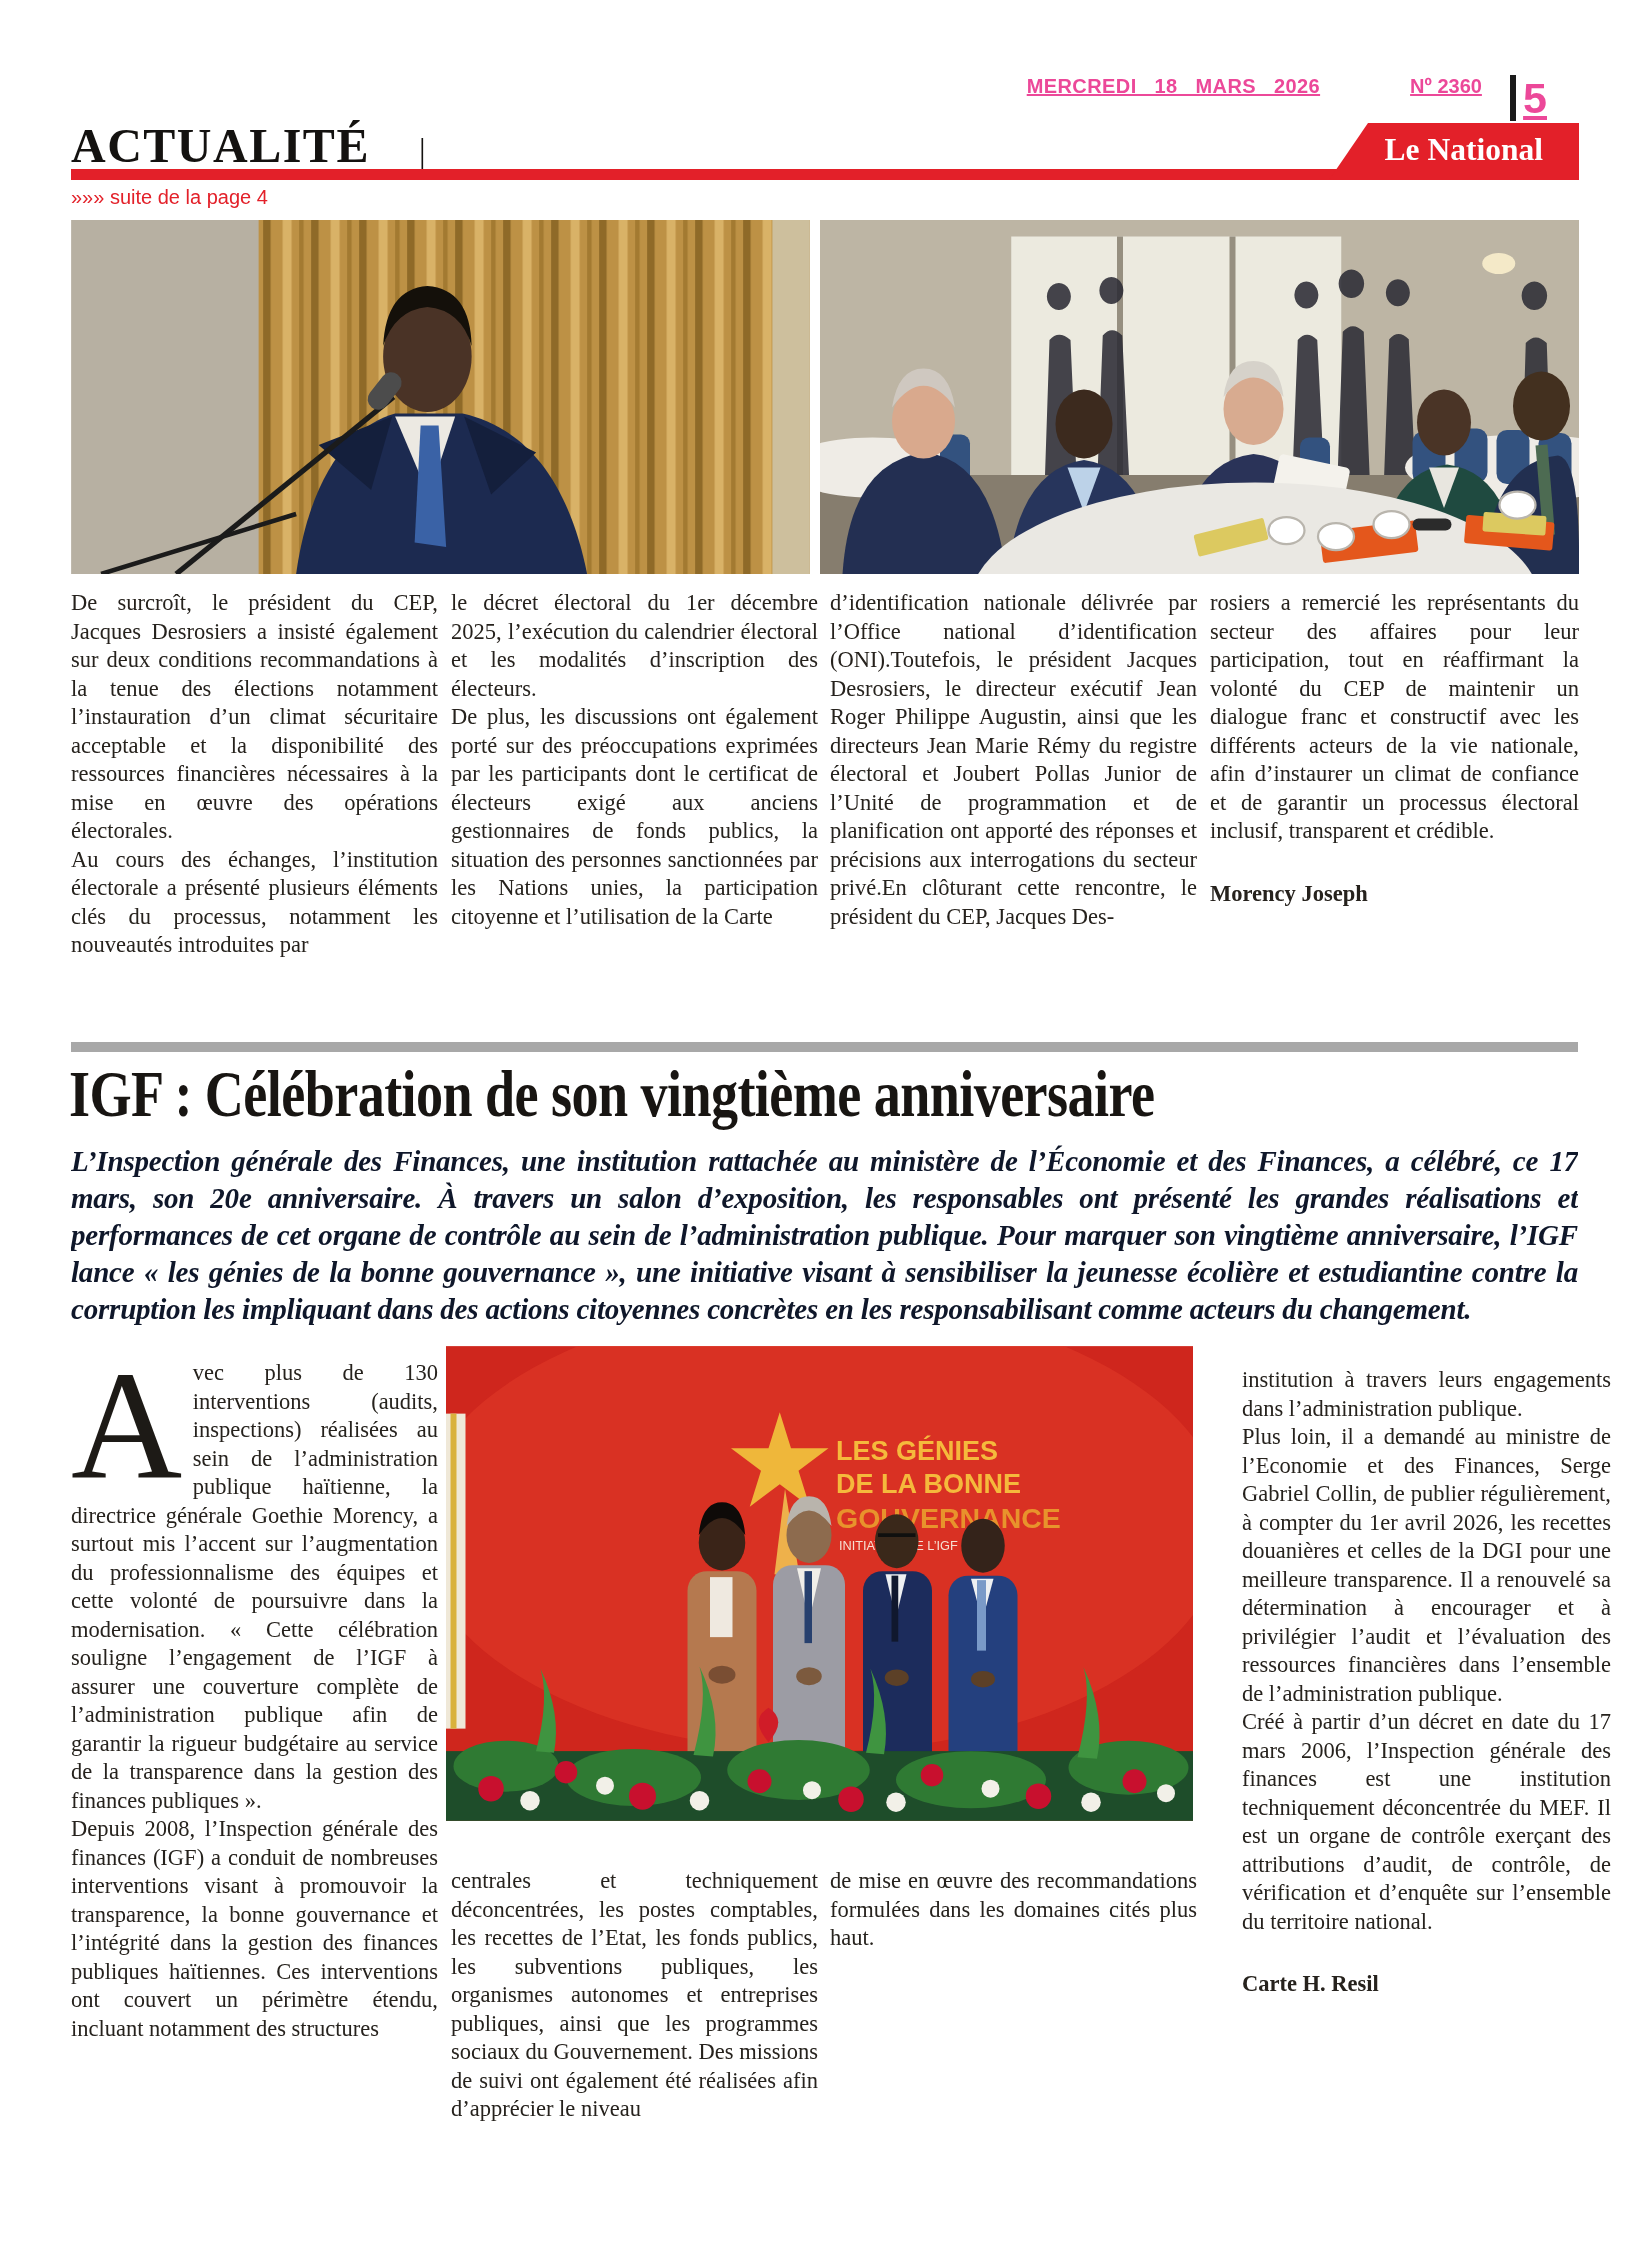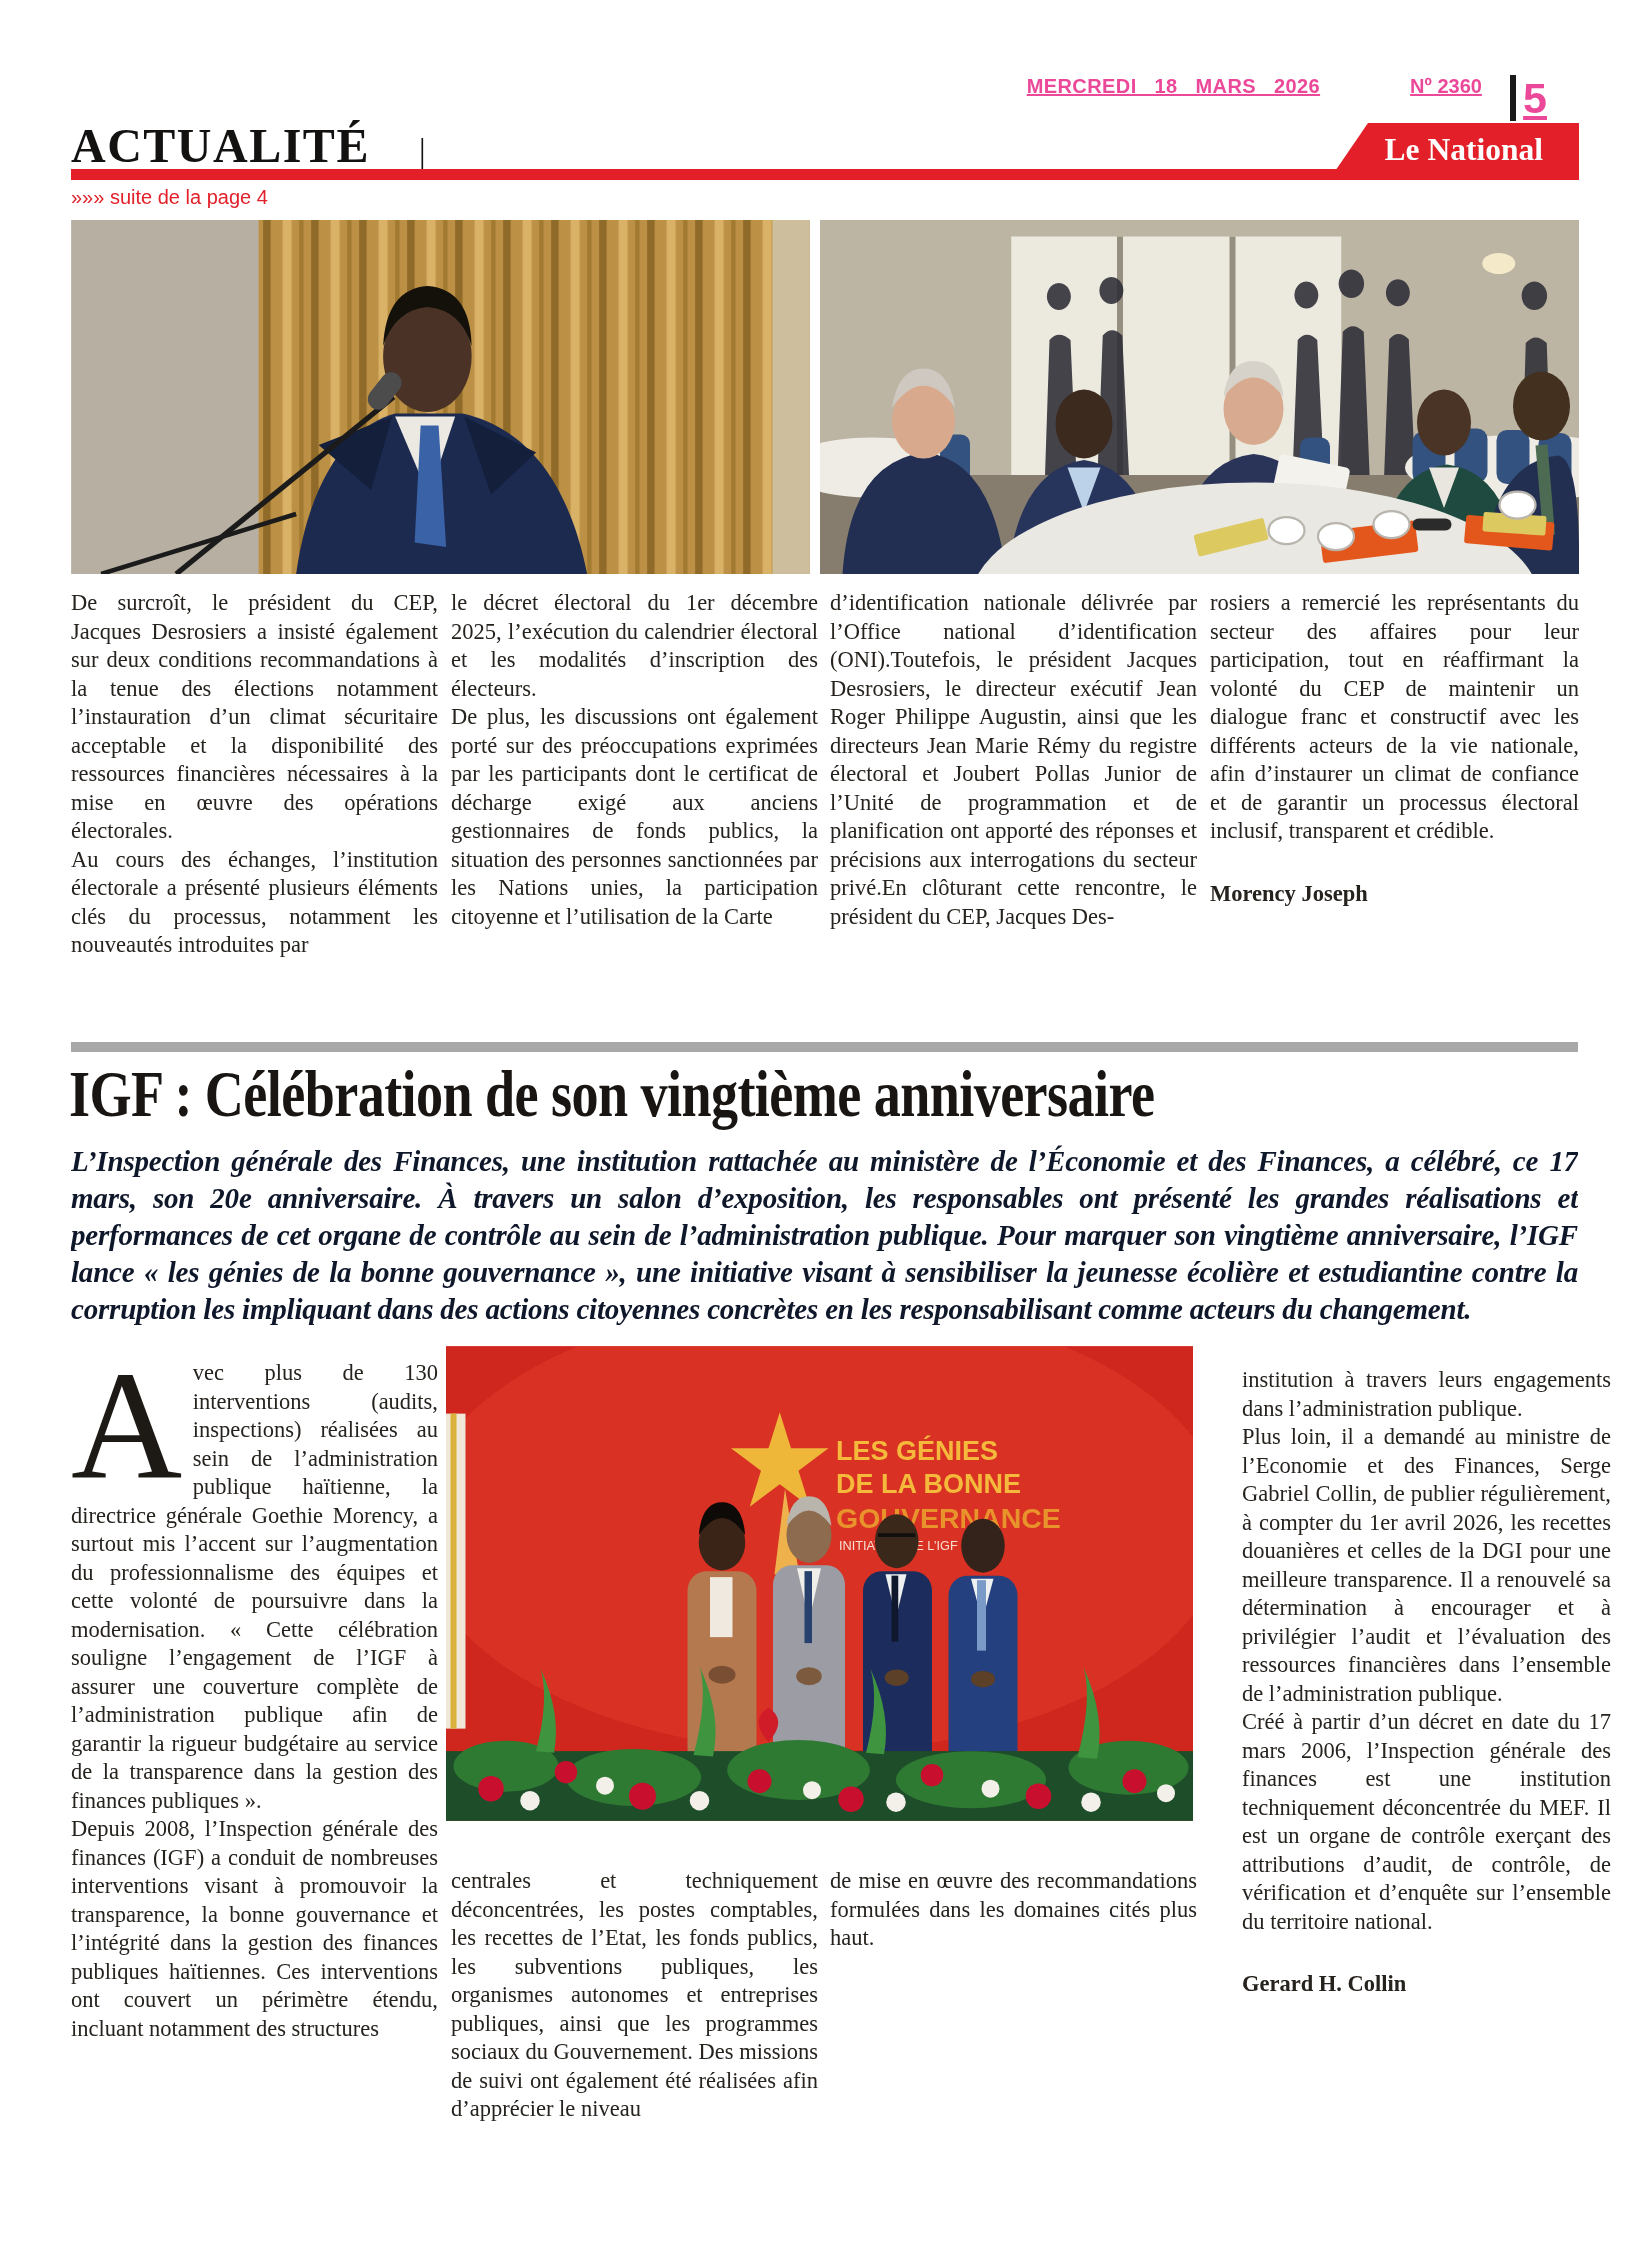--- a/index.html
+++ b/index.html
@@ -157,21 +157,21 @@
       <rect x="790" y="398" width="52" height="16" rx="8" fill="#2b2b2b"></rect>
     </g>
   </svg>
 
   <div class="col c-top ct1">
     <p>De surcroît, le président du CEP, Jacques Desrosiers a insisté également sur deux conditions recommandations à la tenue des élections notamment l’instauration d’un climat sécuritaire acceptable et la disponibilité des ressources financières nécessaires à la mise en œuvre des opérations électorales.</p>
     <p>Au cours des échanges, l’institution électorale a présenté plusieurs éléments clés du processus, notamment les nouveautés introduites par</p>
   </div>
   <div class="col c-top ct2">
     <p>le décret électoral du 1er décembre 2025, l’exécution du calendrier électoral et les modalités d’inscription des électeurs.</p>
-    <p>De plus, les discussions ont également porté sur des préoccupations exprimées par les participants dont le certificat de décharge exigé aux anciens gestionnaires de fonds publics, la situation des personnes sanctionnées par les Nations unies, la participation citoyenne et l’utilisation de la Carte</p>
+    <p>De plus, les discussions ont également porté sur des préoccupations exprimées par les participants dont le certificat de électeurs exigé aux anciens gestionnaires de fonds publics, la situation des personnes sanctionnées par les Nations unies, la participation citoyenne et l’utilisation de la Carte</p>
   </div>
   <div class="col c-top ct3">
     <p>d’identification nationale délivrée par l’Office national d’identification (ONI).Toutefois, le président Jacques Desrosiers, le directeur exécutif Jean Roger Philippe Augustin, ainsi que les directeurs Jean Marie Rémy du registre électoral et Joubert Pollas Junior de l’Unité de programmation et de planification ont apporté des réponses et précisions aux interrogations du secteur privé.En clôturant cette rencontre, le président du CEP, Jacques Des-</p>
   </div>
   <div class="col c-top ct4">
     <p>rosiers a remercié les représentants du secteur des affaires pour leur participation, tout en réaffirmant la volonté du CEP de maintenir un dialogue franc et constructif avec les différents acteurs de la vie nationale, afin d’instaurer un climat de confiance et de garantir un processus électoral inclusif, transparent et crédible.</p>
     <p class="byline">Morency Joseph</p>
   </div>
 
   <div class="divider"></div>
@@ -277,17 +277,17 @@
   <div class="col cb2">
     <p>centrales et techniquement déconcentrées, les postes comptables, les recettes de l’Etat, les fonds publics, les subventions publiques, les organismes autonomes et entreprises publiques, ainsi que les programmes sociaux du Gouvernement. Des missions de suivi ont également été réalisées afin d’apprécier le niveau</p>
   </div>
   <div class="col cb3">
     <p>de mise en œuvre des recommandations formulées dans les domaines cités plus haut.</p>
   </div>
   <div class="col cb4">
     <p>institution à travers leurs engagements dans l’administration publique.</p>
     <p>Plus loin, il a demandé au ministre de l’Economie et des Finances, Serge Gabriel Collin,  de publier régulièrement, à compter du 1er avril 2026,  les recettes douanières et celles de la DGI pour une meilleure transparence. Il a renouvelé sa détermination à encourager et à privilégier l’audit et l’évaluation des ressources financières dans l’ensemble de l’administration publique.</p>
     <p>Créé à partir d’un décret en date du 17 mars 2006, l’Inspection générale des finances est une institution techniquement déconcentrée du MEF. Il est un organe de contrôle exerçant des attributions d’audit, de contrôle, de vérification et d’enquête sur l’ensemble du territoire national.</p>
-    <p class="byline">Gerard H. Collin</p>
+    <p class="byline">Carte H. Resil</p>
   </div>
 
 </div>
 
 
 </body></html>

